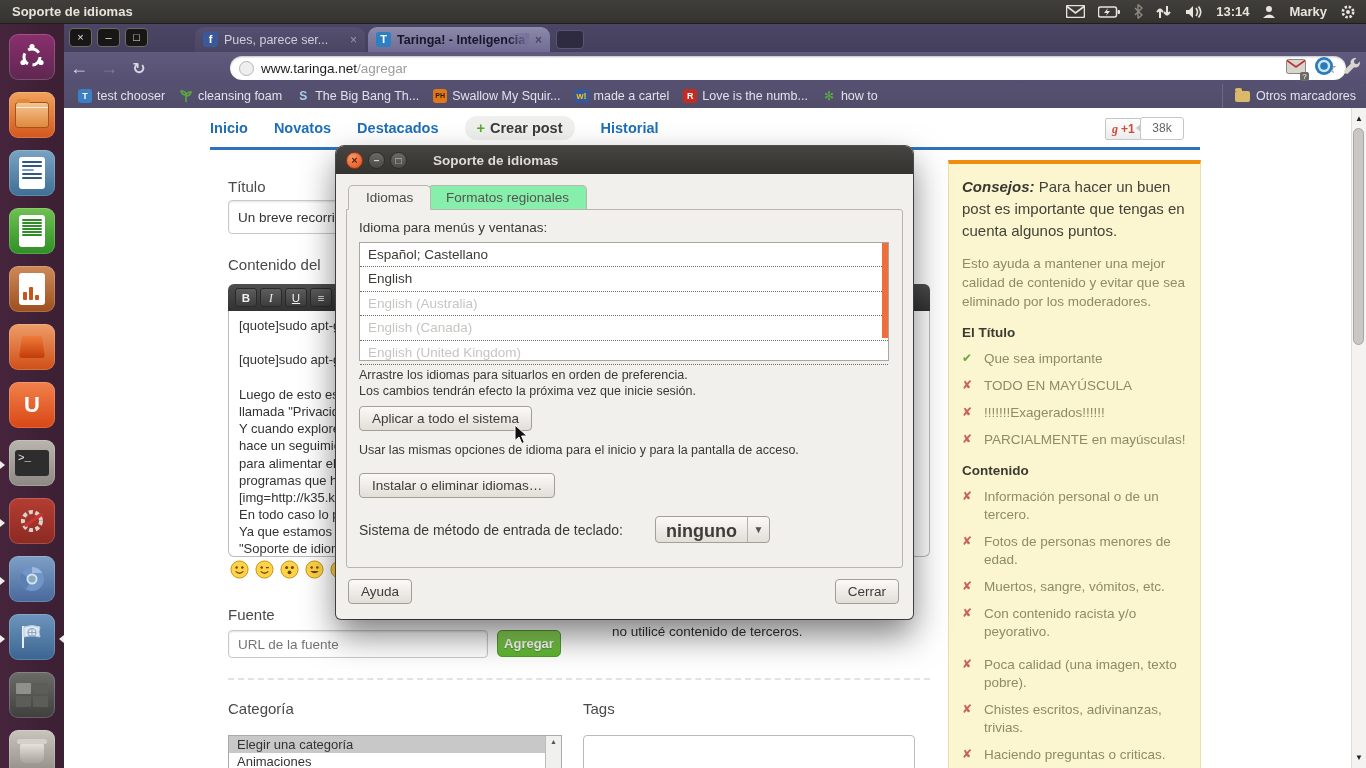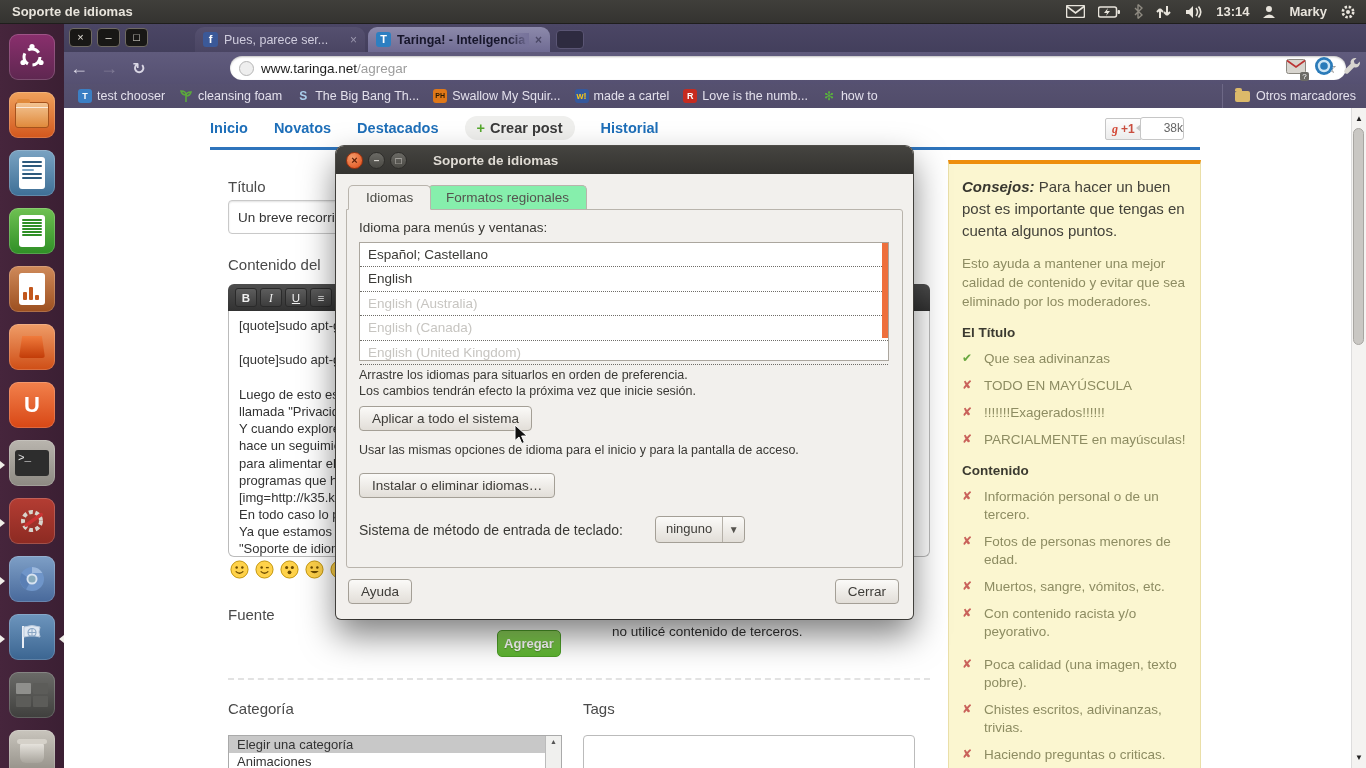--- a/index.html
+++ b/index.html
@@ -68,21 +68,21 @@
   .pg-scroll .sa{position:absolute;left:0;width:14px;text-align:center;font-size:8px;color:#222;}
   .pg-scroll .thumb{position:absolute;left:1px;top:20px;width:11px;height:217px;background:#c9c7c3;border:1px solid #a8a6a2;border-radius:6px;box-sizing:border-box;}
   .site-nav{position:absolute;left:146px;top:8px;display:flex;align-items:center;gap:26px;font-size:14.5px;font-weight:bold;}
   .site-nav .lnk{color:#1e6fb9;}
   .site-nav .pill{background:#efefed;border-radius:13px;padding:4px 12px;color:#3a3a3a;display:flex;gap:5px;align-items:center;}
   .site-nav .plus{color:#55a82d;font-weight:bold;}
   .blue-rule{position:absolute;left:146px;top:39px;width:990px;height:3px;background:#2e74bc;}
   .plusone{position:absolute;left:1041px;top:10px;height:20px;border:1px solid #c6c6c6;border-radius:2px;background:linear-gradient(#fdfdfd,#ececec);display:flex;align-items:center;padding:0 6px;gap:3px;font-size:12px;}
   .plusone .g{color:#d34836;font-family:"Liberation Serif",serif;font-weight:bold;font-style:italic;}
   .plusone .p1{color:#c94d3e;font-weight:bold;}
-  .bubble{position:absolute;left:1076px;top:9px;width:42px;height:21px;border:1px solid #c6c6c6;border-radius:3px;background:#fff;color:#666;font-size:12px;text-align:right;line-height:21px;}
+  .bubble{position:absolute;left:1076px;top:9px;width:42px;height:21px;border:1px solid #c6c6c6;border-radius:3px;background:#fff;color:#666;font-size:12px;text-align:center;line-height:21px;}
   .bubble::before{content:"";position:absolute;left:-5px;top:6px;border-top:4px solid transparent;border-bottom:4px solid transparent;border-right:5px solid #c6c6c6;}
   
   .main{position:absolute;left:162px;top:0;width:706px;height:660px;}
   .flabel{position:absolute;font-size:15px;color:#4a4a4a;}
   .inp{position:absolute;background:#fff;border:1px solid #c9c9c9;border-radius:4px;box-shadow:inset 0 1px 2px rgba(0,0,0,.12);box-sizing:border-box;font-size:13.5px;color:#333;padding:0 9px;font-family:"Liberation Sans",sans-serif;}
   .edit-toolbar{position:absolute;left:2px;top:176px;width:702px;height:27px;background:linear-gradient(#4e4e4e,#323232);border-radius:6px 6px 0 0;display:flex;align-items:center;gap:3px;padding-left:7px;box-sizing:border-box;}
   .ebtn{width:22px;height:19px;background:linear-gradient(#5d5d5d,#3d3d3d);border:1px solid #2a2a2a;border-radius:3px;color:#f0f0f0;font-size:11.5px;text-align:center;line-height:18px;box-sizing:border-box;}
   .ebtn.b{font-weight:bold}.ebtn.i{font-style:italic;font-family:"Liberation Serif",serif}.ebtn.u{text-decoration:underline}
   .edit-area{position:absolute;left:2px;top:203px;width:702px;height:246px;background:#fff;border:1px solid #bbb;border-top:none;border-radius:0 0 6px 6px;box-sizing:border-box;padding:7px 10px;font-size:13px;color:#333;}
   .edit-area .ln{height:17.2px;white-space:nowrap;overflow:hidden;}
@@ -122,21 +122,21 @@
   .dlabel{position:absolute;font-size:13.5px;color:#3a3935;}
   .langbox{position:absolute;left:12px;top:32px;width:530px;height:119px;background:#fff;border:1px solid #aba69e;box-sizing:border-box;}
   .lrow{height:23.4px;line-height:23px;padding-left:8px;font-size:13.5px;color:#3b3a36;border-bottom:1px dotted #6f6d68;}
   .lrow.dim{color:#c7c5c1;}
   .lrow:last-child{border-bottom:none;}
   .lsb{position:absolute;right:0;top:0;width:6px;height:95px;background:#ee6f3c;}
   .dhint{position:absolute;font-size:12.5px;color:#3a3935;line-height:15.5px;}
   .gbtn{background:linear-gradient(#fbfaf8,#e2ded8);border:1px solid #a49f96;border-radius:4px;color:#3e3c38;font-size:13.5px;font-family:"Liberation Sans",sans-serif;padding:4px 12px;box-sizing:border-box;}
   .gbtn.abs{position:absolute;}
   .dropdown{position:absolute;left:308px;top:306px;height:27px;display:flex;background:linear-gradient(#fbfaf8,#e2ded8);border:1px solid #a49f96;border-radius:4px;box-sizing:border-box;}
-  .dropdown .val{padding:4px 10px;font-size:13px;color:#3e3c38;border-right:1px solid #b5b0a8;}
+  .dropdown .val{padding:4px 10px;font-size:18px;color:#3e3c38;border-right:1px solid #b5b0a8;font-weight:bold;}
   .dropdown .arr{width:21px;text-align:center;font-size:10px;color:#55534e;line-height:25px;}
   
   .cursor{position:absolute;left:514px;top:424px;z-index:100;}
 </style>
 </head>
 <body>
 
 <div class="top-panel">
   <span class="app-title">Soporte de idiomas</span>
   <div class="tray">
@@ -446,20 +446,21 @@
           </span>
         <span>
             <svg width="19" height="19" viewBox="0 0 20 20">
               <circle cx="10" cy="10" r="9" fill="#ffd24a" stroke="#c09000"></circle>
               <path d="M5.5 8 q1.5-1.5 3 0 M11.5 8 q1.5-1.5 3 0" stroke="#6b4a00" stroke-width="1.3" fill="none"></path>
               <path d="M6 11.5 q4 4.5 8 0" stroke="#6b4a00" stroke-width="1.4" fill="none"></path>
             </svg>
           </span>
       </div>
       <div class="flabel" style="left:2px;top:498px;">Fuente</div>
+      <input class="inp" style="left: 2px; top: 522px; width: 260px; height: 28px;" placeholder="URL de la fuente">
       <div class="agregar">Agregar</div>
       <div class="autoria">
         <div>no utilicé contenido de terceros.</div>
       </div>
       <div class="dash-rule"></div>
       <div class="flabel" style="left:2px;top:592px;">Categoría</div>
       <div class="cat-list">
         <div class="cat-row sel">Elegir una categoría</div>
         <div class="cat-row">Animaciones</div>
         <div class="cat-sb">
@@ -469,21 +470,21 @@
       <div class="flabel" style="left:357px;top:592px;">Tags</div>
       <div class="tags-box"></div>
     </div>
 
     <div class="tips">
       <div class="intro"><b>Consejos:</b> <span>Para hacer un buen post es importante que tengas en cuenta algunos puntos.</span></div>
       <div class="sub">Esto ayuda a mantener una mejor calidad de contenido y evitar que sea eliminado por los moderadores.</div>
       <div class="sec-title">El Título</div>
       <div class="tip">
           <span class="mk ok">✔</span>
-          <span>Que sea adivinanzas</span>
+          <span>Que sea importante</span>
         </div>
       <div class="tip">
           <span class="mk no">✘</span>
           <span>TODO EN MAYÚSCULA</span>
         </div>
       <div class="tip">
           <span class="mk no">✘</span>
           <span>!!!!!!!Exagerados!!!!!!</span>
         </div>
       <div class="tip">

